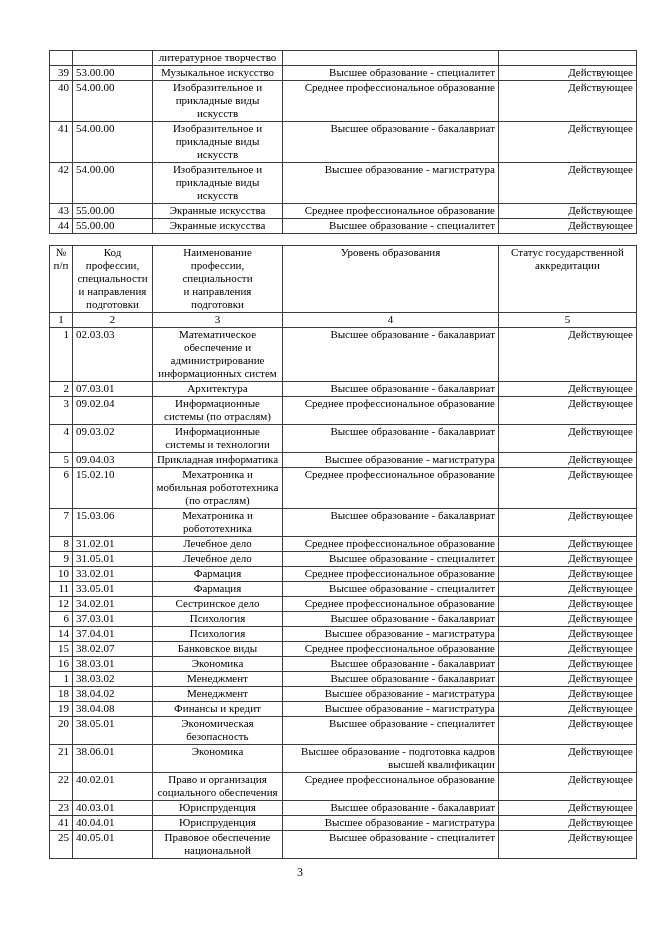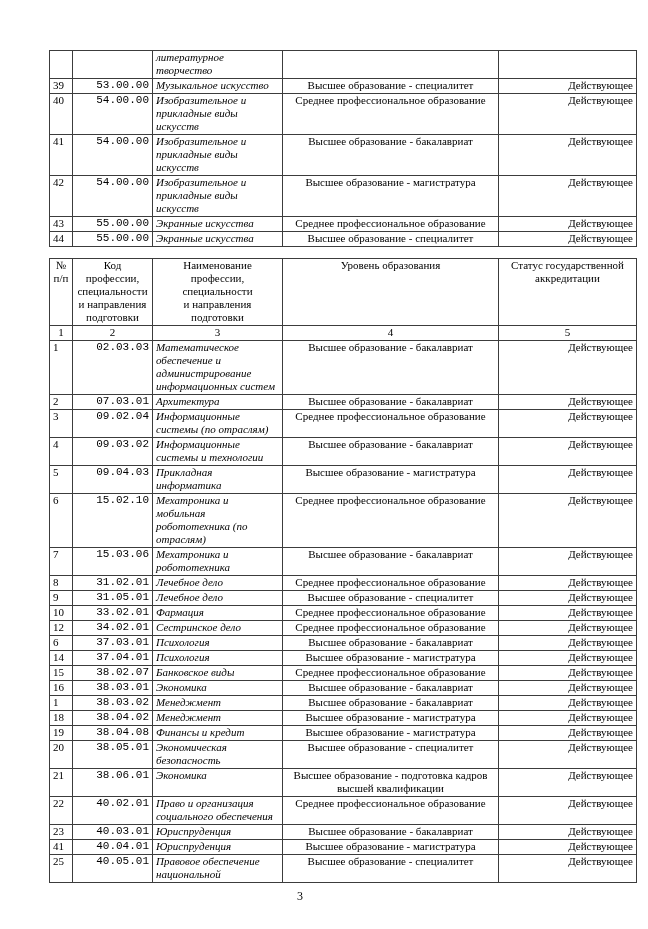--- a/index.html
+++ b/index.html
@@ -33,24 +33,24 @@
     padding: 0 3px 1px 3px;
     line-height: 13px;
     font-weight: normal;
     overflow: hidden;
     word-wrap: break-word;
   }
   .doc-table thead th {
     text-align: center;
     white-space: pre-line;
   }
-  .c-num { text-align: left; padding-left: 1px; padding-right: 1px; }
-  .c-code { text-align: right; font-family: Liberation Mono, monospace; }
-  .c-name { text-align: left; font-style: italic; }
-  .c-level { text-align: center; }
+  .c-num { text-align: right; padding-left: 1px; padding-right: 1px; }
+  .c-code { text-align: left; }
+  .c-name { text-align: center; }
+  .c-level { text-align: right; }
   .c-status { text-align: right; }
   .num-row td { text-align: center; }
   .tbl-top { margin-top: 50px; }
   .section-heading {
     margin: 17px 0 0 40px;
     font-size: 12.5px;
     line-height: 15px;
   }
   .tbl-main { margin-top: 11px; }
   .page-number {
@@ -224,20 +224,27 @@
           <td class="c-status">Действующее</td>
         </tr>
         <tr>
           <td class="c-num">10</td>
           <td class="c-code">33.02.01</td>
           <td class="c-name">Фармация</td>
           <td class="c-level">Среднее профессиональное образование</td>
           <td class="c-status">Действующее</td>
         </tr>
         <tr>
+          <td class="c-num">11</td>
+          <td class="c-code">33.05.01</td>
+          <td class="c-name">Фармация</td>
+          <td class="c-level">Высшее образование - специалитет</td>
+          <td class="c-status">Действующее</td>
+        </tr>
+        <tr>
           <td class="c-num">12</td>
           <td class="c-code">34.02.01</td>
           <td class="c-name">Сестринское дело</td>
           <td class="c-level">Среднее профессиональное образование</td>
           <td class="c-status">Действующее</td>
         </tr>
         <tr>
           <td class="c-num">6</td>
           <td class="c-code">37.03.01</td>
           <td class="c-name">Психология</td>

